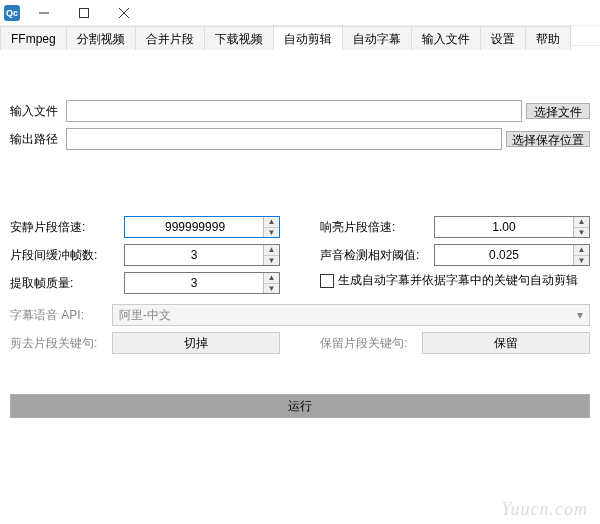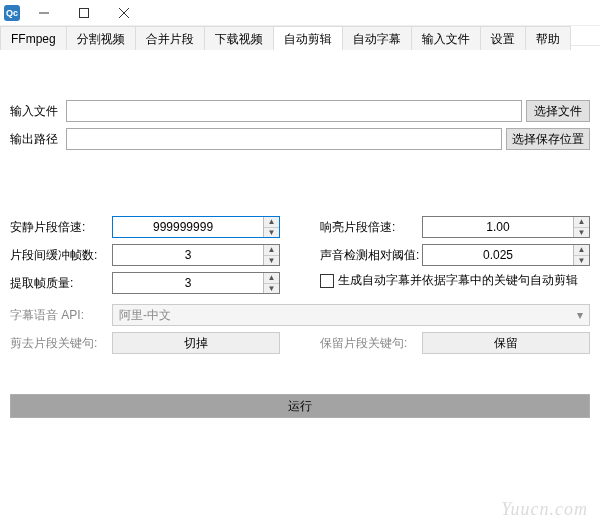--- a/index.html
+++ b/index.html
@@ -14,25 +14,25 @@
     
     .tabs { display: flex; height: 20px; background: #fff; border-bottom: 1px solid #e8e8e8; }
     .tab { padding: 0 10px; height: 24px; line-height: 24px; font-size: 12px; color: #000; background: #f4f4f4; border: 1px solid #ddd; border-bottom: none; margin-right: -1px; }
     .tab.active { background: #fff; border-top: 1px solid #ddd; }
     
     .content { padding: 8px 10px; }
     .file-rows { margin-top: 46px; }
     .file-row { display: flex; align-items: center; margin-bottom: 6px; }
     .file-label { width: 56px; font-size: 12px; color: #000; }
     .file-input { flex: 1; height: 22px; border: 1px solid #a8a8a8; padding: 0 4px; font-size: 12px; }
-    .file-btn { width: 64px; height: 22px; margin-left: 4px; background: #e1e1e1; border: 1px solid #adadad; font-size: 12px; cursor: pointer; }
+    .file-btn { width: 64px; height: 16px; margin-left: 4px; background: #e1e1e1; border: 1px solid #adadad; font-size: 12px; cursor: pointer; }
     
     .params { display: flex; margin-top: 66px; gap: 40px; }
     .param-col { flex: 1; }
-    .param-row { display: flex; align-items: center; margin-bottom: 6px; height: 22px; }
+    .param-row { display: flex; align-items: center; margin-bottom: 6px; height: 22px; gap: 12px; }
     .param-label { width: 102px; font-size: 12px; color: #000; }
     .spinner { flex: 1; height: 22px; border: 1px solid #7a7a7a; display: flex; align-items: center; position: relative; background: #fff; }
     .spinner.active { border: 1px solid #0078d7; }
     .spinner-value { flex: 1; text-align: center; font-size: 12px; padding: 0 4px; }
     .spinner-value.left { text-align: left; padding-left: 40px; }
     .spinner-btns { width: 16px; height: 100%; border-left: 1px solid #bbb; display: flex; flex-direction: column; }
     .spin-up, .spin-down { flex: 1; background: #f0f0f0; display: flex; align-items: center; justify-content: center; font-size: 8px; color: #555; border: none; }
     .spin-down { border-top: 1px solid #ccc; }
     
     .checkbox-row { display: flex; align-items: center; font-size: 12px; color: #000; }

